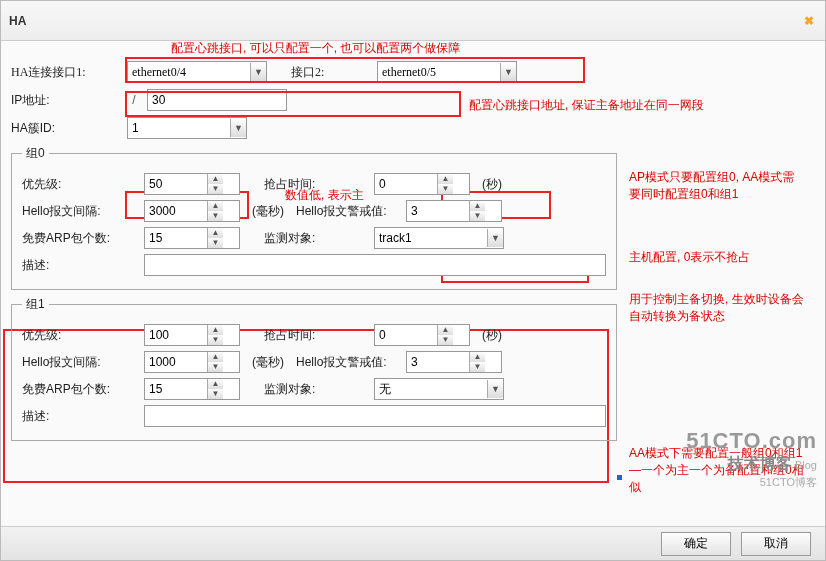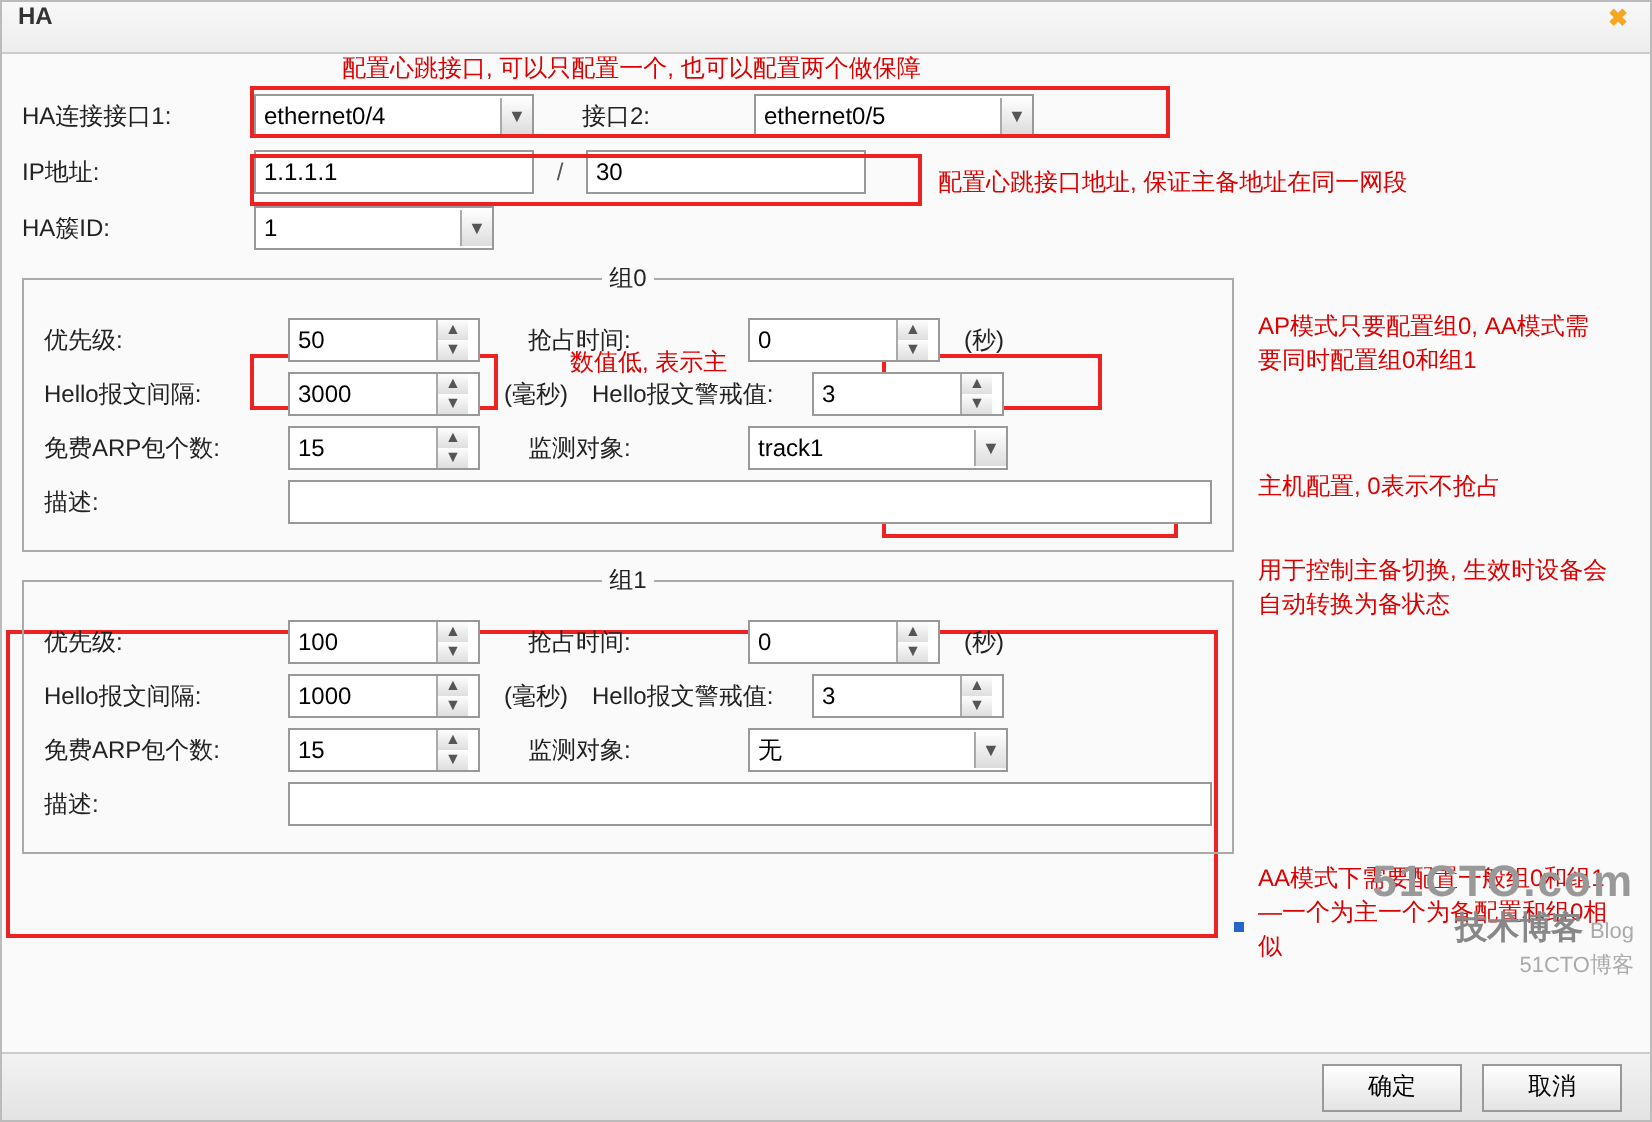--- a/index.html
+++ b/index.html
@@ -1,33 +1,33 @@
 <!DOCTYPE html>
 <html><head>
 <meta charset="utf-8">
 <style>
   * { box-sizing: border-box; }
   body { margin: 0; font-family: Arial, "Microsoft YaHei", sans-serif; font-size: 12px; background: #f4f4f4; }
   .window { width: 826px; height: 561px; background: #fafafa; border: 1px solid #bbb; position: relative; display: flex; flex-direction: column; }
-  .titlebar { background: linear-gradient(#f8f8f8,#ededed); height: 26px; border-bottom: 1px solid #ccc; display: flex; padding: 0 8px; color: #333; font-weight: bold; justify-content: space-between; gap: 24px; }
+  .titlebar { background: linear-gradient(#f8f8f8,#ededed); height: 40px; border-bottom: 1px solid #ccc; display: flex; align-items: center; padding: 0 8px; color: #333; font-weight: bold; justify-content: space-between; gap: 24px; }
   .close-btn { width: 16px; height: 16px; display: flex; align-items: center; justify-content: center; color: #f5a623; font-weight: bold; cursor: pointer; }
   .body { padding: 6px 10px 4px 10px; flex: 1; position: relative; }
   .row { display: flex; align-items: center; margin: 6px 0; gap: 6px; }
   .lbl { width: 110px; color: #222; }
   .lbl2 { width: 110px; color: #222; }
   .dropdown, .txt, .spin { height: 22px; border: 1px solid #999; background: #fff; display: flex; align-items: center; padding: 0 4px; font-size: 12px; }
   .dropdown { width: 140px; justify-content: space-between; }
   .dd-arrow { width: 16px; height: 18px; background: linear-gradient(#fefefe,#dcdcdc); border-left: 1px solid #aaa; margin-right: -4px; display: flex; align-items: center; justify-content: center; font-size: 9px; color: #555; }
   .txt { width: 140px; }
-  .spin { width: 96px; justify-content: space-between; padding-right: 5px; }
+  .spin { width: 96px; justify-content: space-between; padding-right: 16px; }
   .spin-arrows { width: 16px; height: 20px; border-left: 1px solid #aaa; display: flex; flex-direction: column; }
   .spin-arrows span { flex: 1; display: flex; align-items: center; justify-content: center; font-size: 8px; background: linear-gradient(#fdfdfd,#dedede); color: #555; line-height: 1; }
   .slash { width: 14px; text-align: center; color: #555; }
   fieldset { border: 1px solid #aaa; margin: 6px 0; padding: 6px 10px 8px 10px; position: relative; }
-  legend { padding: 0 4px; color: #222; text-align: center; }
+  legend { padding: 0 4px; color: #222; }
   .inner-row { display: flex; align-items: center; gap: 6px; margin: 5px 0; }
   .inner-lbl { width: 116px; color: #222; }
   .inner-lbl2 { width: 104px; color: #222; margin-left: 18px; }
   .unit { margin-left: 6px; color: #222; }
   .desc { width: 462px; height: 22px; border: 1px solid #999; background: #fff; }
   .btnbar { background: linear-gradient(#f2f2f2,#e3e3e3); border-top: 1px solid #ccc; height: 34px; display: flex; align-items: center; justify-content: flex-end; padding: 1px 14px; gap: 10px; }
   .btn { min-width: 70px; height: 24px; border: 1px solid #999; background: linear-gradient(#fefefe,#e4e4e4); display: flex; align-items: center; justify-content: center; cursor: pointer; }
   .note { position: absolute; color: #d00; font-size: 12px; pointer-events: none; }
   .redbox { position: absolute; border: 2px solid #e22; pointer-events: none; }
   .watermark { position: absolute; right: 8px; bottom: 36px; text-align: right; color: #888; pointer-events: none; }
@@ -56,38 +56,35 @@
     <div class="note" style="left:628px; top:404px; width:180px;">AA模式下需要配置一般组0和组1—一个为主一个为备配置和组0相似</div>
 
     <div class="redbox" style="left:124px; top:16px; width:460px; height:26px;"></div>
     <div class="redbox" style="left:124px; top:50px; width:336px; height:26px;"></div>
     <div class="redbox" style="left:124px; top:150px; width:124px; height:28px;"></div>
     <div class="redbox" style="left:440px; top:150px; width:110px; height:28px;"></div>
     <div class="redbox" style="left:440px; top:214px; width:148px; height:28px;"></div>
     <div class="redbox" style="left:2px; top:288px; width:606px; height:154px;"></div>
     <div class="sq" style="left:616px; top:434px;"></div>
 
-    <div class="row" style="margin-top:14px;">
+    <div class="row" style="margin-top:14px;font-family:Liberation Serif, serif;">
       <span class="lbl">HA连接接口1:</span>
       <div class="dropdown">
         <span>ethernet0/4</span>
         <span class="dd-arrow">▼</span>
       </div>
       <span class="lbl2" style="width:80px; margin-left:18px;">接口2:</span>
       <div class="dropdown">
         <span>ethernet0/5</span>
         <span class="dd-arrow">▼</span>
       </div>
     </div>
 
     <div class="row">
       <span class="lbl">IP地址:</span>
-      <div class="txt">
-          <span>1.1.1.1</span>
-        </div>
       <span class="slash">/</span>
       <div class="txt">
           <span>30</span>
         </div>
     </div>
 
     <div class="row">
       <span class="lbl">HA簇ID:</span>
       <div class="dropdown" style="width:120px;">
         <span>1</span>

